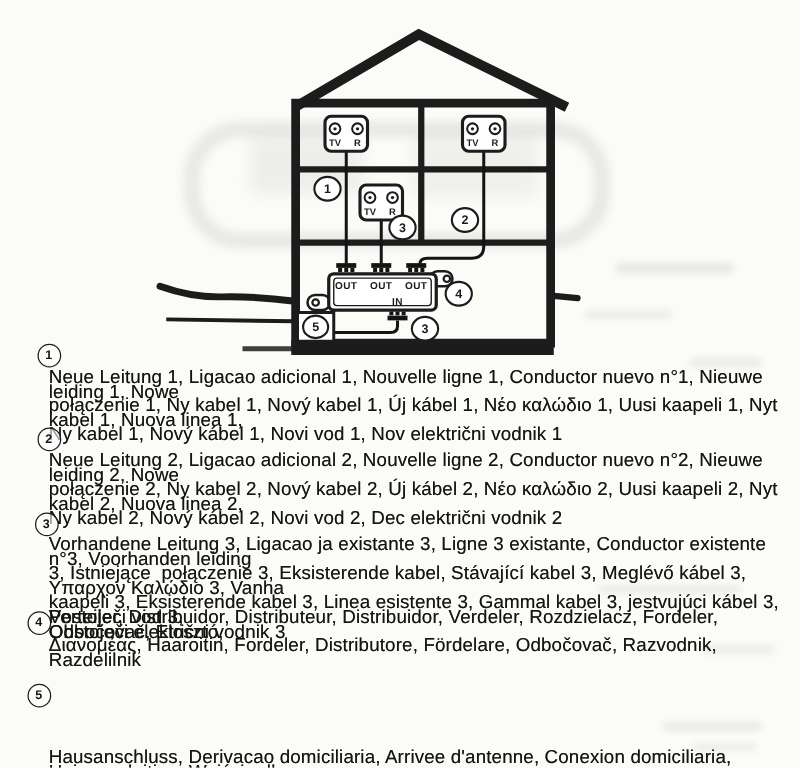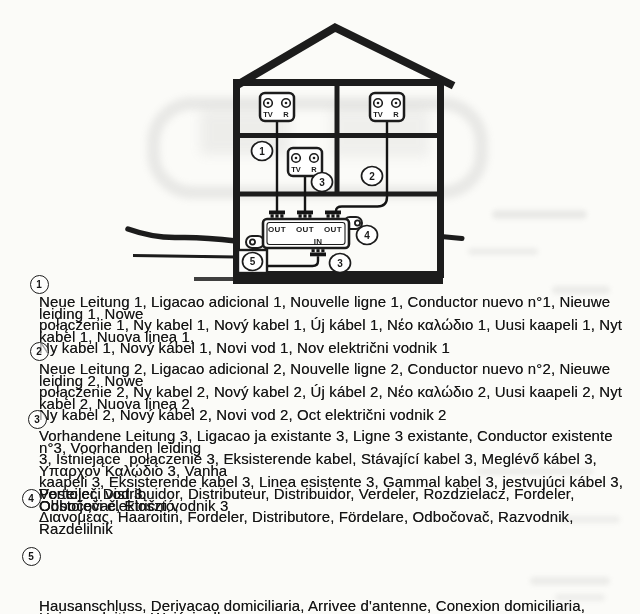--- a/index.html
+++ b/index.html
@@ -164,21 +164,21 @@
 
 <div>
   <div class="callout-num" style="left:29.5px;top:274.5px">1</div>
   <div class="legend-text" style="top:296px">Neue Leitung 1, Ligacao adicional 1, Nouvelle ligne 1, Conductor nuevo n°1, Nieuwe leiding 1, Nowe
 połączenie 1, Ny kabel 1, Nový kabel 1, Új kábel 1, Νέο καλώδιο 1, Uusi kaapeli 1, Nyt kabel 1, Nuova linea 1,
 Ny kabel 1, Nový kábel 1, Novi vod 1, Nov električni vodnik 1</div>
 
   <div class="callout-num" style="left:29.5px;top:341.5px">2</div>
   <div class="legend-text" style="top:363px">Neue Leitung 2, Ligacao adicional 2, Nouvelle ligne 2, Conductor nuevo n°2, Nieuwe leiding 2, Nowe
 połączenie 2, Ny kabel 2, Nový kabel 2, Új kábel 2, Νέο καλώδιο 2, Uusi kaapeli 2, Nyt kabel 2, Nuova linea 2,
-Ny kabel 2, Nový kábel 2, Novi vod 2, Oct električni vodnik 2</div>
+Ny kabel 2, Nový kábel 2, Novi vod 2, Dec električni vodnik 2</div>
 
   <div class="callout-num" style="left:27.5px;top:409.5px">3</div>
   <div class="legend-text" style="top:430px">Vorhandene Leitung 3, Ligacao ja existante 3, Ligne 3 existante, Conductor existente n°3, Voorhanden leiding
 3, Istniejące  połączenie 3, Eksisterende kabel, Stávající kabel 3, Meglévő kábel 3, Υπαρχον Καλώδιο 3, Vanha
 kaapeli 3, Eksisterende kabel 3, Linea esistente 3, Gammal kabel 3, jestvujúci kábel 3, Postoječi vod 3,
 Obstoječi električni vodnik 3</div>
 
   <div class="callout-num" style="left:21.5px;top:488.5px">4</div>
   <div class="legend-text" style="top:488px">Verteiler, Distribuidor, Distributeur, Distribuidor, Verdeler, Rozdzielacz, Fordeler, Odbočovač, Elosztó,
 Διανομέας, Haaroitin, Fordeler, Distributore, Fördelare, Odbočovač, Razvodnik, Razdelilnik</div>

